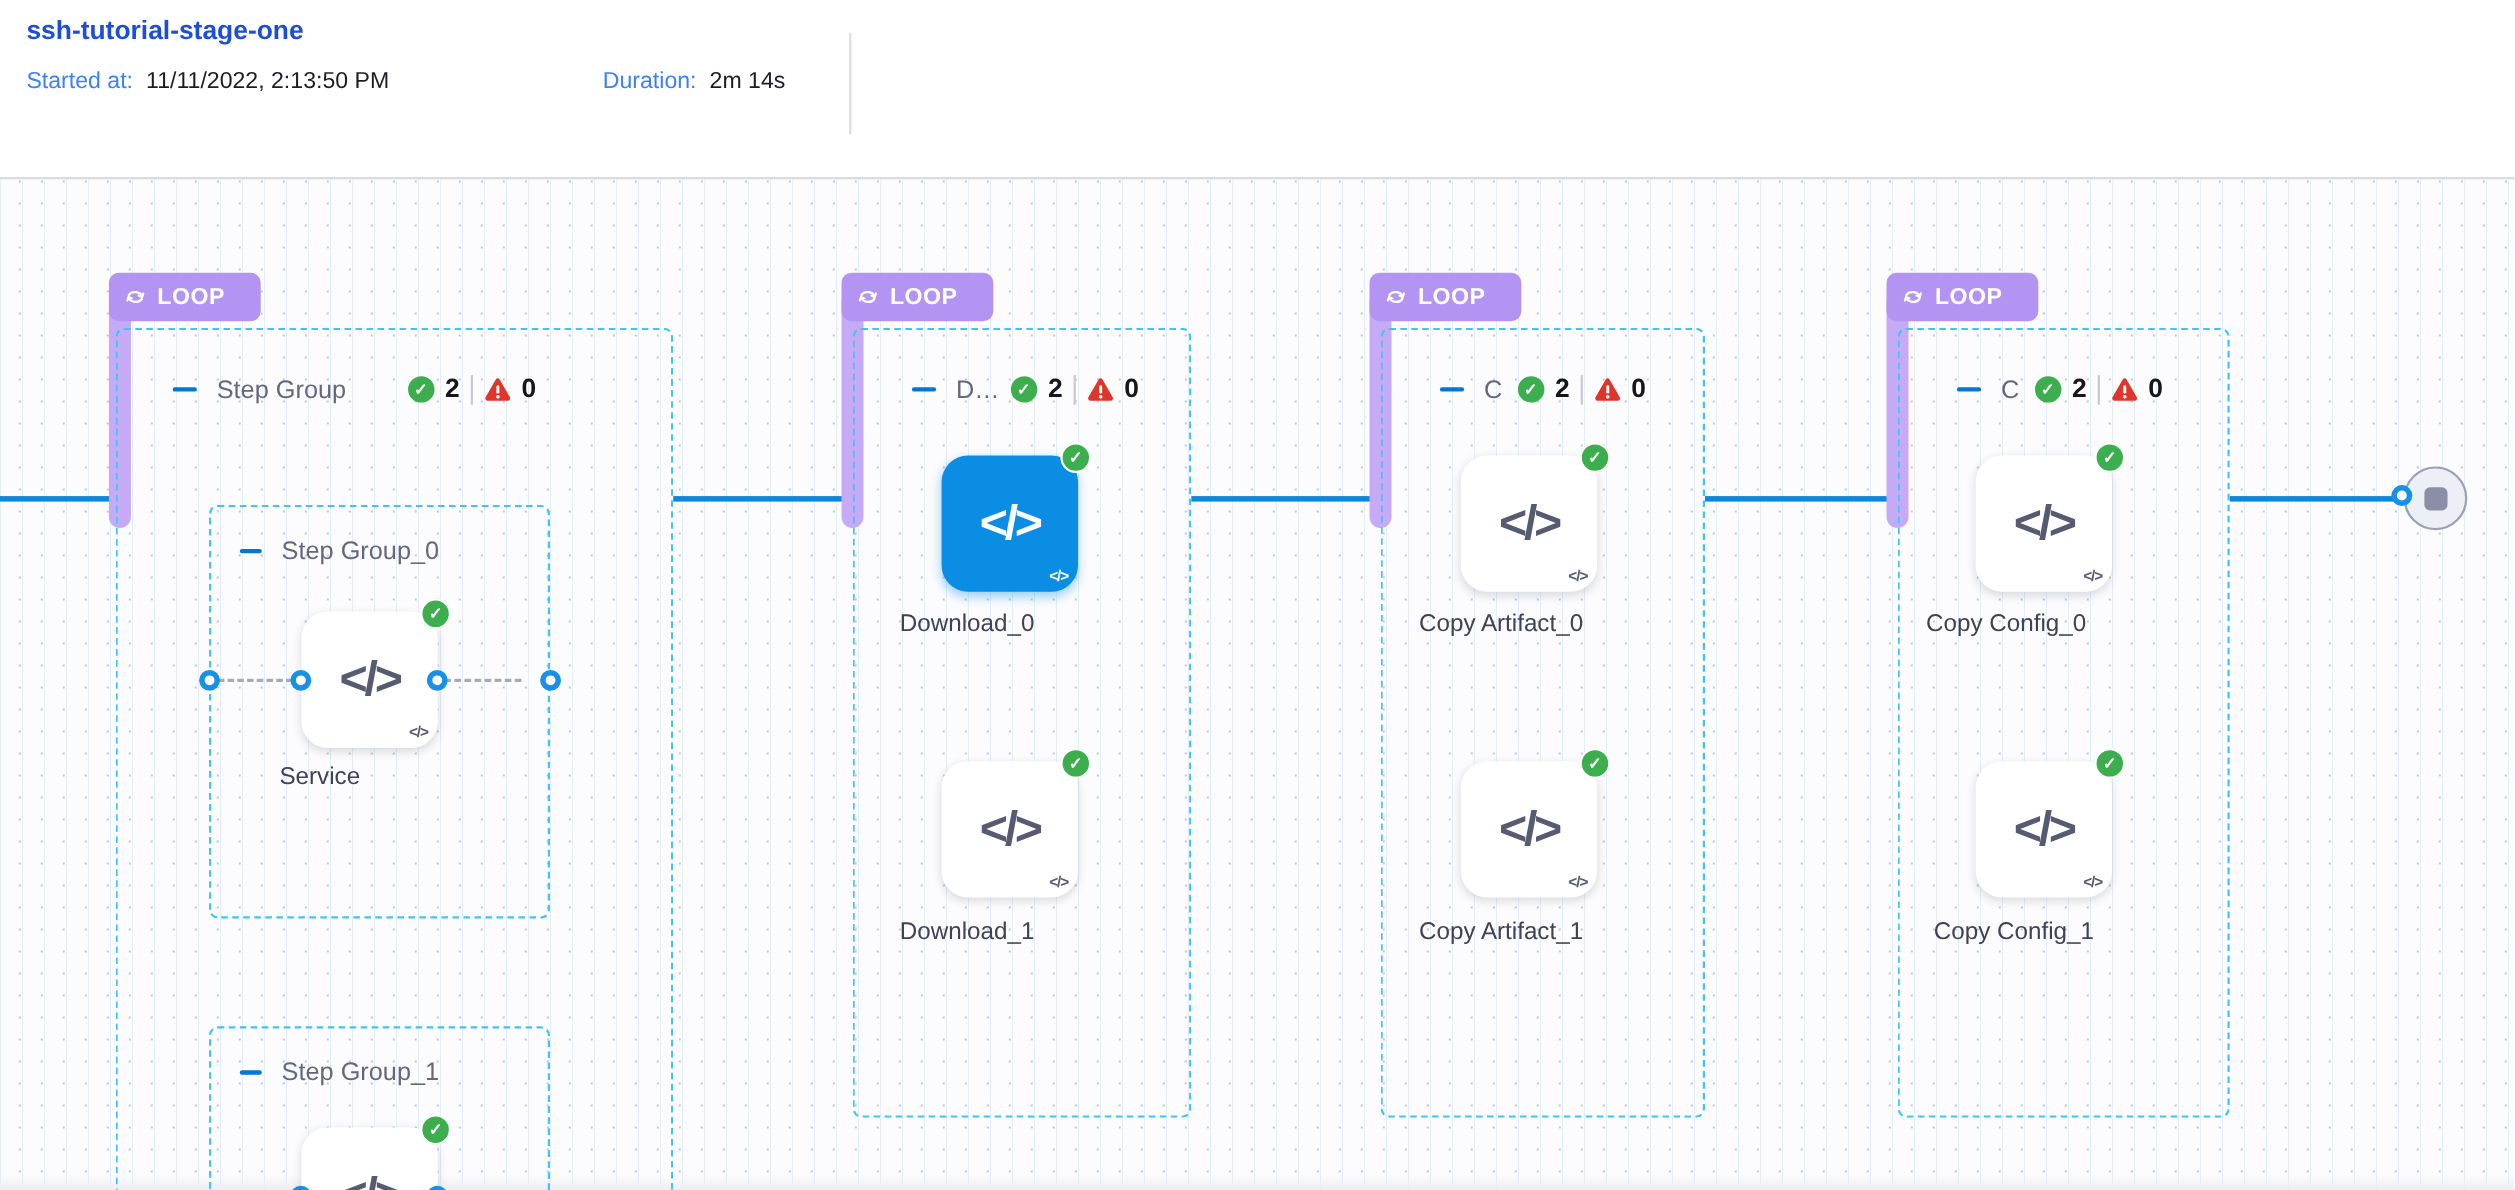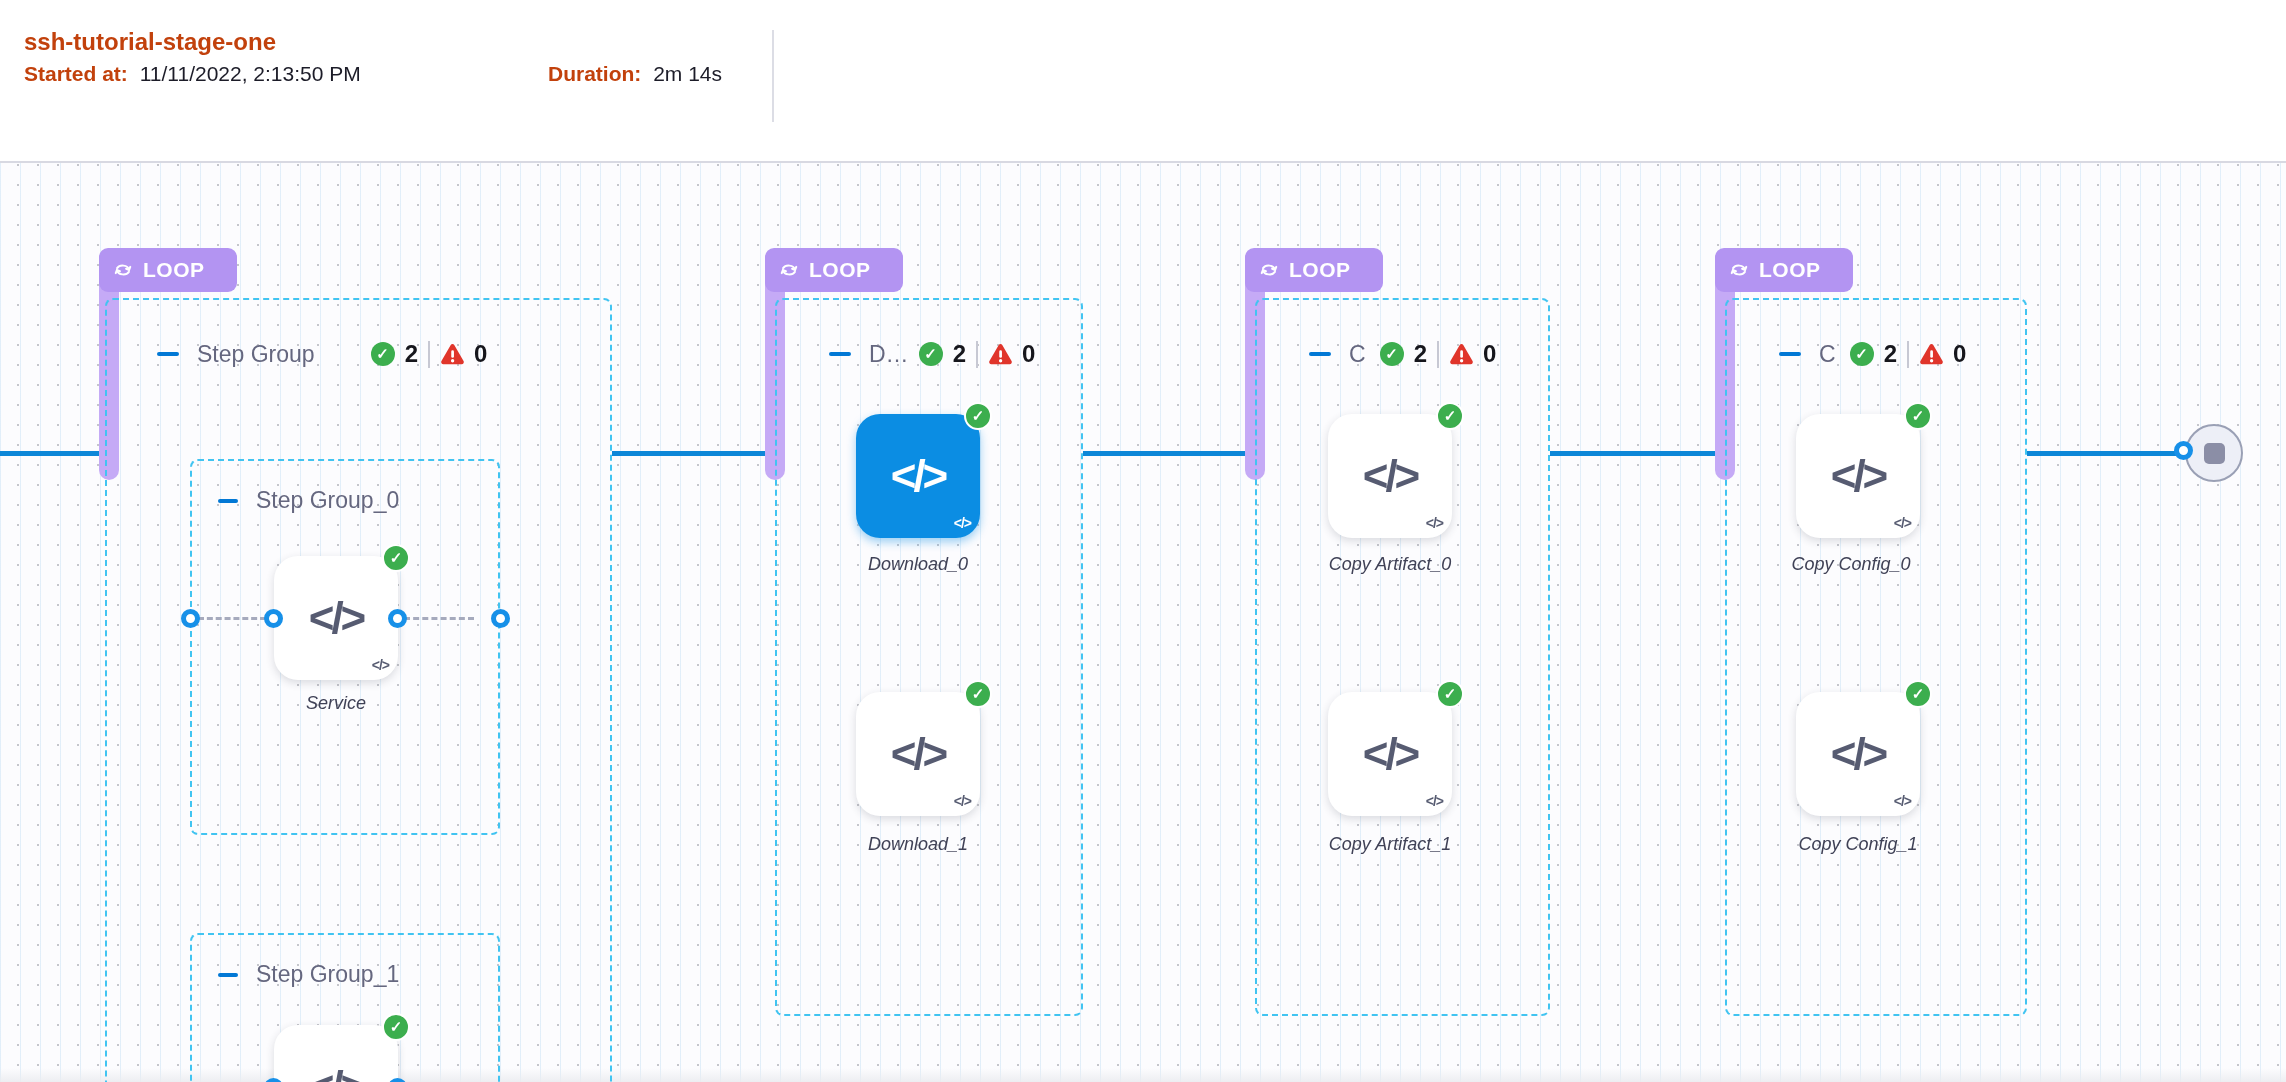--- a/index.html
+++ b/index.html
@@ -3,23 +3,23 @@
 <meta charset="utf-8">
 <style>
   * { margin:0; padding:0; box-sizing:border-box; }
   html,body { width:2286px; height:1082px; overflow:hidden; }
   body { font-family:"Liberation Sans", sans-serif; background:#fff; }
 
   .app { position:relative; width:2286px; height:1082px; }
 
   
   .hdr { position:relative; width:100%; height:163px; background:#ffffff; border-bottom:2px solid #d8d9e2; z-index:20; }
-  .hdr-title { position:absolute; left:24px; top:28px; font-size:24px; font-weight:bold; color:#c2410c;text-align:right; }
+  .hdr-title { position:absolute; left:24px; top:14px; font-size:24px; font-weight:bold; color:#1d4ed8;text-align:right; }
   .meta { position:absolute; top:62px; font-size:21px; }
-  .meta .lbl { color:#c2410c;font-weight:bold; }
+  .meta .lbl { color:#3b82f6; }
   .meta .val { color:#1c1c28; margin-left:6px; }
   .m-start { left:24px; }
   .m-dur { left:548px; }
   .vdiv { position:absolute; left:772px; top:30px; width:2px; height:92px; background:#dcdde5; }
   .kv { position:absolute; top:40px; }
   .kv .k { font-size:22px; font-weight:bold; color:#1c1c28; display:block; }
   .kv .v { font-size:22px; color:#1b4b8a; display:block; margin-top:11px; cursor:pointer; }
   .kv-svc { left:820px; }
   .kv-env { left:1400px; }
 
@@ -65,21 +65,21 @@
     display:flex; align-items:center; justify-content:center;
     font-size:44px; font-weight:bold; letter-spacing:-3px; color:#565b71; }
   .card .mini { position:absolute; right:9px; bottom:7px; font-size:14px; font-weight:bold;
     letter-spacing:-1px; color:#565b71; }
   .card.sel { background:#0b8de3; box-shadow:0 4px 10px rgba(11,141,227,0.4); }
   .card.sel .code, .card.sel .mini { color:#ffffff; }
   .okbadge { position:absolute; right:-12px; top:-12px; width:28px; height:28px; border-radius:50%;
     background:#3cae4e; border:2.5px solid #ffffff; color:#fff; font-size:15px; font-weight:bold;
     display:flex; align-items:center; justify-content:center; z-index:6; }
 
-  .steplabel { position:absolute; font-size:18px; color:#3f4156; text-align:center; z-index:4;font-style:italic; }
+  .steplabel { position:absolute; font-size:22px; color:#3f4156; z-index:4; }
 
   .dashline { position:absolute; height:0; border-top:3px dashed #a6aabd; z-index:3; }
   .dot { position:absolute; width:19px; height:19px; border-radius:50%; background:#fff;
     border:5px solid #1790e8; z-index:5; }
 
   .endcircle { position:absolute; left:2185px; top:261px; width:58px; height:58px; border-radius:50%;
     background:#edeff7; border:2px solid #9aa0b5; z-index:4;
     display:flex; align-items:center; justify-content:center; }
   .endsquare { width:21px; height:21px; border-radius:5px; background:#8b8ea6; }
 </style>

